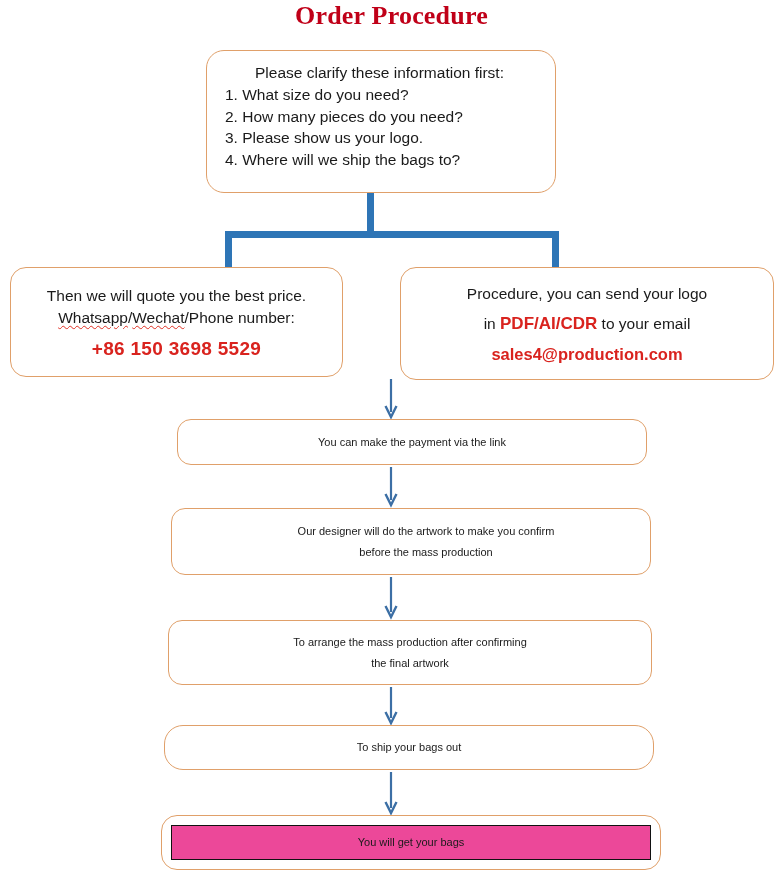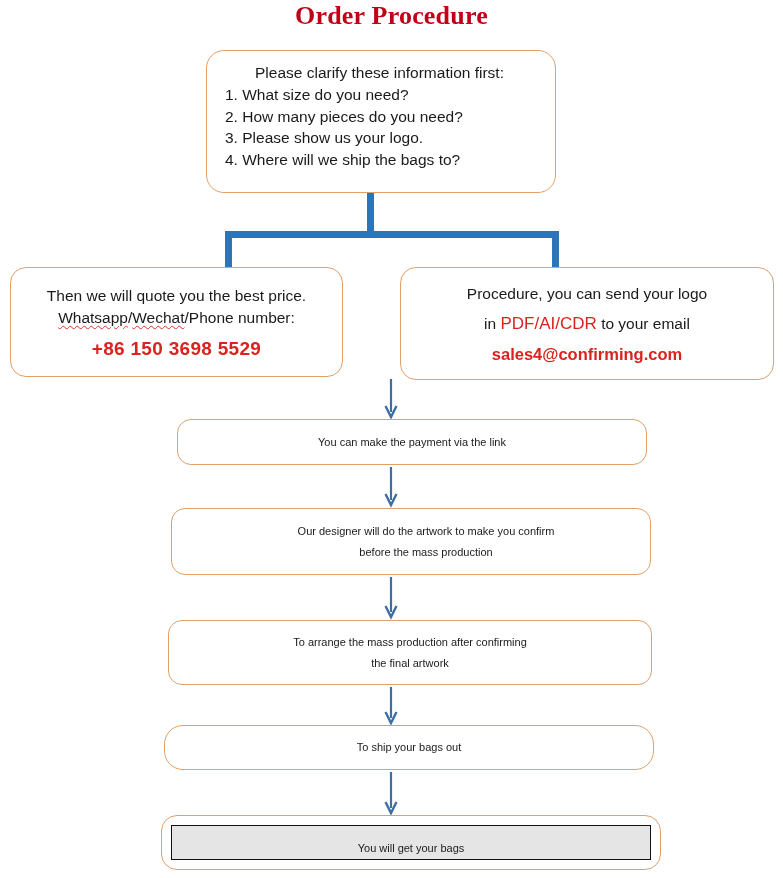--- a/index.html
+++ b/index.html
@@ -119,21 +119,21 @@
     margin-top: 9px;
   }
   .email {
     color: #D9231E;
     font-weight: 700;
     font-size: 16.5px;
     margin-top: 10px;
   }
   .pdf {
     color: #D9231E;
-    font-weight: 400;
+    font-weight: 700;
     font-size: 17px;
   }
   
   .spell {
     text-decoration: underline wavy #E03024;
     text-decoration-thickness: 1px;
     text-underline-offset: 2px;
   }
 
   
@@ -146,23 +146,23 @@
   
   #node-final { border-radius: 16px; }
   .final-inner {
     position: absolute;
     left: 9px;
     top: 9px;
     right: 9px;
     bottom: 9px;
     box-sizing: border-box;
     border: 1.4px solid #111111;
-    background: #e5e5e5;
+    background: #ec4899;
     display: flex;
-    align-items: flex-end;
+    align-items: center;
     justify-content: center;
   }
 
   
   #connectors {
     position: absolute;
     left: 0;
     top: 0;
     width: 783px;
     height: 878px;
@@ -225,21 +225,21 @@
 
   <div class="node" id="node-quote">
     <div class="line">Then we will quote you the best price.</div>
     <div class="line"><span class="spell">Whatsapp</span><span>/</span><span class="spell">Wechat</span><span>/Phone number:</span></div>
     <div class="phone">+86 150 3698 5529</div>
   </div>
 
   <div class="node" id="node-logo">
     <div class="line">Procedure, you can send your logo</div>
     <div class="line line-sp"><span>in </span><span class="pdf">PDF/AI/CDR</span><span> to your email</span></div>
-    <div class="email">sales4@confirming.com</div>
+    <div class="email">sales4@production.com</div>
   </div>
 
   <div class="node" id="node-payment">
     <div class="node-text">You can make the payment via the link</div>
   </div>
 
   <div class="node" id="node-designer">
     <div class="node-text">
       <div>Our designer will do the artwork to make you confirm</div>
       <div>before the mass production</div>

